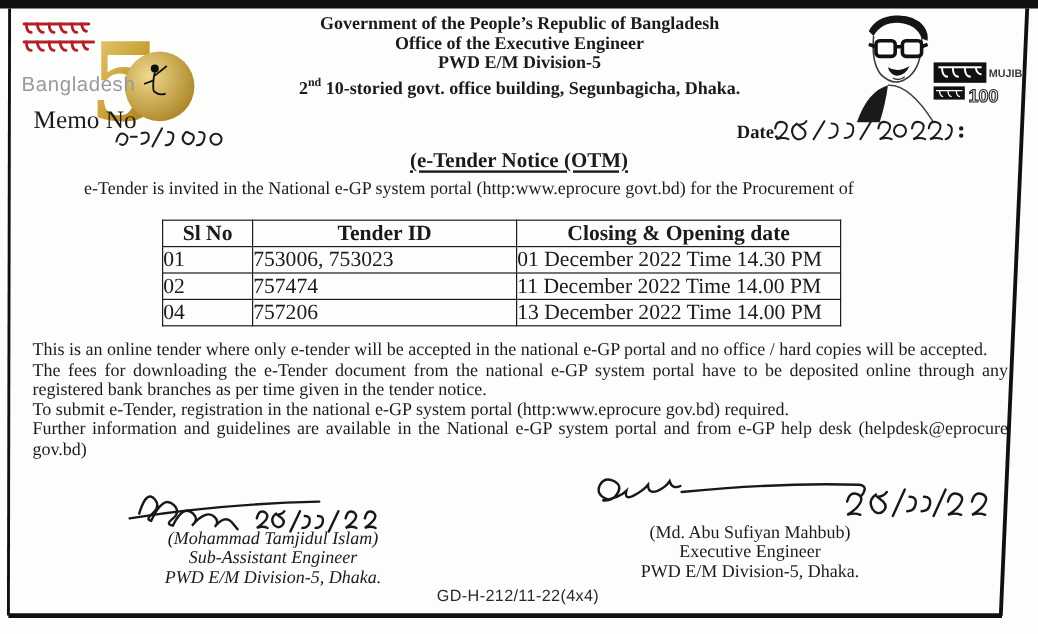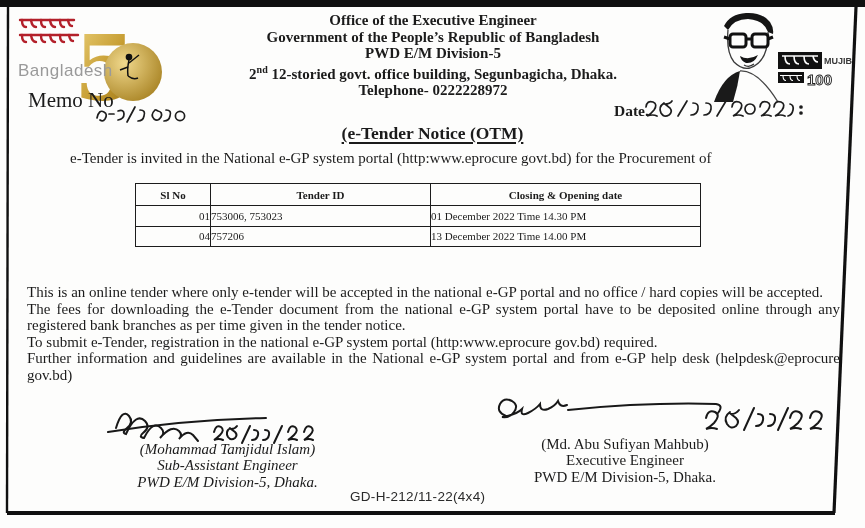--- a/index.html
+++ b/index.html
@@ -8,32 +8,32 @@
   .abs{position:absolute;}
   .hdr{left:168px;top:12px;width:530px;text-align:center;font-weight:bold;
        font-size:15px;line-height:16.6px;}
   .hdr sup{font-size:10px;}
   .memo{left:28px;top:88px;font-size:21px;}
   .datelbl{left:614px;top:102px;font-size:15.5px;font-weight:600;}
   .title{left:0;top:123px;width:865px;text-align:center;font-size:17.5px;font-weight:bold;}
   .title span{text-decoration:underline;text-underline-offset:3px;text-decoration-thickness:2px;}
   .intro{left:27px;top:150px;width:826px;font-size:15px;white-space:nowrap;margin-left:43px;}
   table.tender{position:absolute;left:135px;top:183px;border-collapse:collapse;
-       table-layout:fixed;width:565px;font-size:11px;}
+       table-layout:fixed;width:565px;font-size:18px;}
   table.tender th,table.tender td{border:1.6px solid #1c1c1c;padding:0;height:19.5px;overflow:hidden;}
   table.tender th{font-weight:bold;text-align:center;height:21px;}
-  td.c{text-align:right;}
+  td.c{text-align:left;}
   td.tid{padding-left:25px;}
   td.cd{padding-left:8px;}
   .bodytxt{left:27px;top:284px;width:813px;font-size:15px;line-height:16.6px;text-align:justify;}
   .bodytxt p{margin:0;}
   .sigtxt{text-align:center;font-size:15px;line-height:16.4px;}
   .sigL{left:85px;top:441px;width:285px;font-style:italic;}
   .sigR{left:480px;top:436px;width:290px;}
-  .footer{left:350px;top:489px;font-family:"Liberation Sans",sans-serif;font-size:13.5px;
+  .footer{left:364px;top:489px;font-family:"Liberation Sans",sans-serif;font-size:13.5px;
           color:#2a2a2a;letter-spacing:.3px;}
   svg{display:block;}
 </style>
 </head>
 <body>
 
 <div class="page">
 
   <svg class="abs" style="left:0;top:0" width="865" height="528">
     <g stroke="#101010" fill="none">
@@ -93,25 +93,24 @@
     </g>
     <text x="134" y="58" font-size="9" font-weight="bold" fill="#3a3a3a" font-family="'Liberation Sans',sans-serif">MUJIB</text>
     <rect x="88" y="66" width="26" height="11" fill="#111"></rect>
     <g stroke="#ffffff" stroke-width="1.1" fill="none">
       <path d="M90,69.5 h22 M93,69.5 q0,5 3,5 M100,69.5 q0,5 3,5 M107,69.5 q0,5 3,5"></path>
     </g>
     <text x="117" y="79" font-size="15" font-weight="bold" fill="#f5f5f5" stroke="#222" stroke-width="0.9" font-family="'Liberation Sans',sans-serif">100</text>
   </svg>
 
   <div class="abs hdr">
+    <div>Government of the People’s Republic of Bangladesh</div>
     <div>Office of the Executive Engineer</div>
-    <div>Government of the People’s Republic of Bangladesh</div>
     <div>PWD E/M Division-5</div>
-    <div><span>2</span><sup>nd</sup><span> 12-storied govt. office building, Segunbagicha, Dhaka.</span></div>
-    <div>Telephone- 0222228972</div>
+    <div><span>2</span><sup>nd</sup><span> 10-storied govt. office building, Segunbagicha, Dhaka.</span></div>
   </div>
 
   <div class="abs memo">Memo No</div>
   <svg class="abs" style="left:93px;top:103px" width="95" height="24" title="স-ন/১৪১০">
     <g stroke="#1d1d1d" stroke-width="1.7" fill="none" stroke-linecap="round">
       <path d="M4,15 q2,-9 7,-6 q4,2 1,7 q-2,3 -5,1"></path>
       <path d="M16,11 h5"></path>
       <path d="M25,8 q6,-2 6,3 q0,5 -6,6"></path>
       <path d="M34,19 L42,4"></path>
       <path d="M47,7 q6,0 4,6 q-1,5 -6,5"></path>
@@ -157,20 +156,25 @@
       <th>Sl No</th>
       <th>Tender ID</th>
       <th>Closing &amp; Opening date</th>
     </tr>
     <tr>
       <td class="c">01</td>
       <td class="tid">753006, 753023</td>
       <td class="cd">01 December 2022 Time  14.30 PM</td>
     </tr>
     <tr>
+      <td class="c">02</td>
+      <td class="tid">757474</td>
+      <td class="cd">11 December 2022 Time  14.00 PM</td>
+    </tr>
+    <tr>
       <td class="c">04</td>
       <td class="tid">757206</td>
       <td class="cd">13 December 2022 Time  14.00 PM</td>
     </tr>
   </tbody>
     </table>
 
   <div class="abs bodytxt">
     <p>This is an online tender where only e-tender will be accepted in the national e-GP portal and no office / hard copies will be accepted.</p>
     <p>The fees for downloading the e-Tender document from the national e-GP system portal have to be deposited online through any registered bank branches as per time given in the tender notice.</p>

